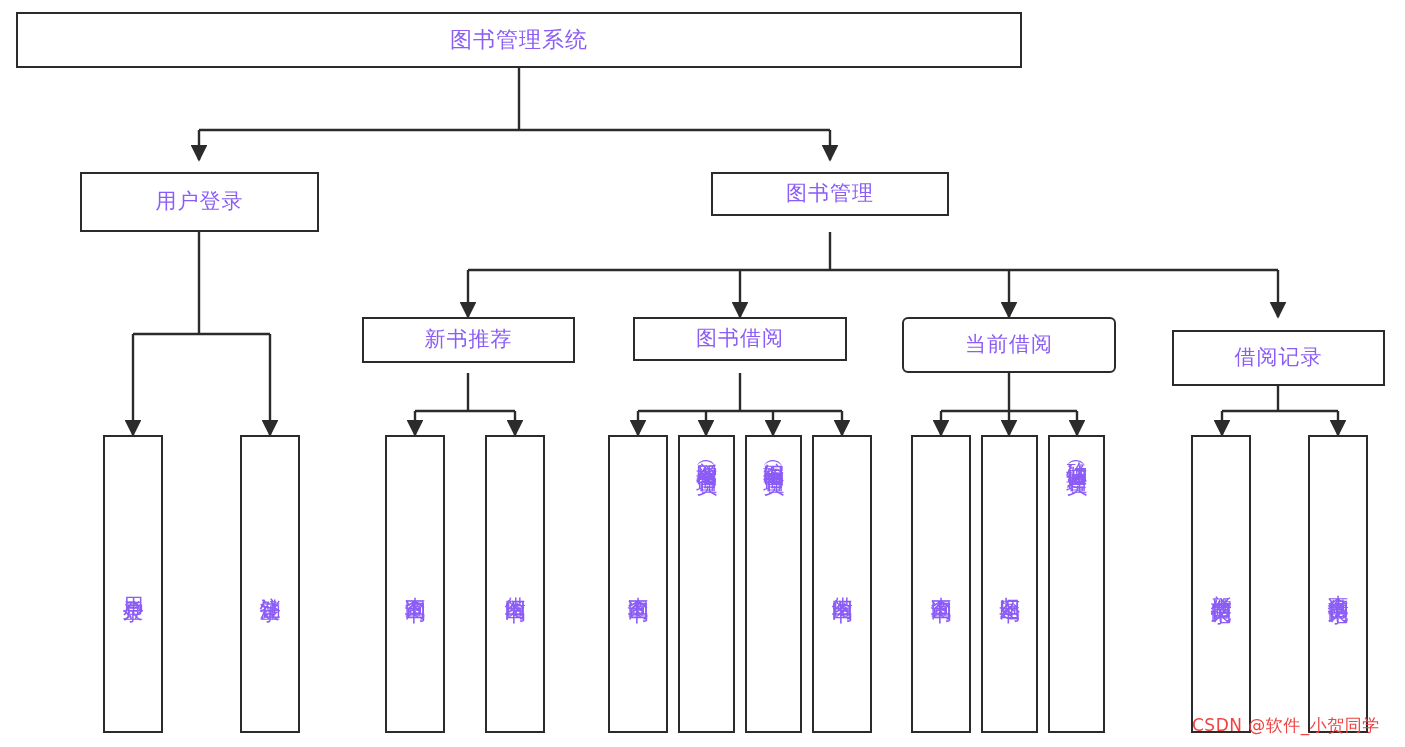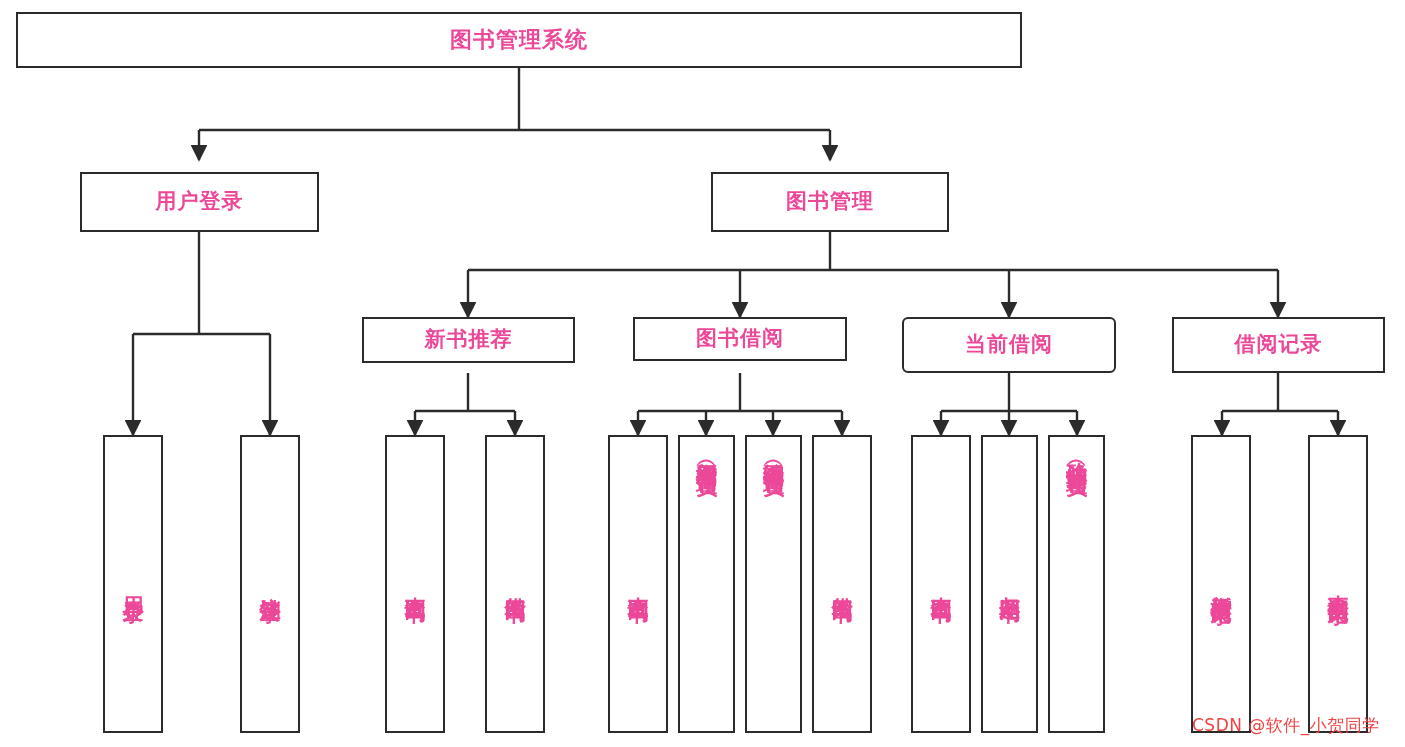--- a/index.html
+++ b/index.html
@@ -23,22 +23,21 @@
     pointer-events:none;
   }
   .node{
     position:absolute;
     box-sizing:border-box;
     background:#ffffff;
     border:2px solid #2b2b2b;
     display:flex;
     align-items:center;
     justify-content:center;
-    color:#ec4899;
-    font-weight:bold;
+    color:#8b5cf6;
   }
   .node.horiz{
     font-size:21px;
     letter-spacing:1px;
     line-height:1.2;
   }
   .node.root{
     font-size:22px;
   }
   
@@ -118,29 +117,29 @@
       <path d="M 1222 411 L 1338 411"></path>
       <path d="M 1222 411 L 1222 435" marker-end="url(#arrow)"></path>
       <path d="M 1338 411 L 1338 435" marker-end="url(#arrow)"></path>
     </g>
   </svg>
 
   <div class="node horiz root" style="left:16px; top:12px; width:1006px; height:56px;">图书管理系统</div>
 
   <div class="node horiz" style="left:80px; top:172px; width:239px; height:60px;">用户登录</div>
 
-  <div class="node horiz" style="left:711px; top:172px; width:238px; height:60px;">图书管理</div>
+  <div class="node horiz" style="left:711px; top:172px; width:238px; height:44px;">图书管理</div>
 
   <div class="node horiz" style="left:362px; top:317px; width:213px; height:46px;">新书推荐</div>
 
   <div class="node horiz" style="left:633px; top:317px; width:214px; height:44px;">图书借阅</div>
 
   <div class="node horiz" style="left:902px; top:317px; width:214px; height:56px;border-radius:6px;">当前借阅</div>
 
-  <div class="node horiz" style="left:1172px; top:317px; width:213px; height:56px;">借阅记录</div>
+  <div class="node horiz" style="left:1172px; top:330px; width:213px; height:56px;">借阅记录</div>
 
   <div class="node vert" style="left:103px; top:435px; width:60px; height:298px;">用户登录</div>
 
   <div class="node vert" style="left:240px; top:435px; width:60px; height:298px;">注销登录</div>
 
   <div class="node vert" style="left:385px; top:435px; width:60px; height:298px;">查询图书</div>
 
   <div class="node vert" style="left:485px; top:435px; width:60px; height:298px;">借阅图书</div>
 
   <div class="node vert" style="left:608px; top:435px; width:60px; height:298px;">查询图书</div>

